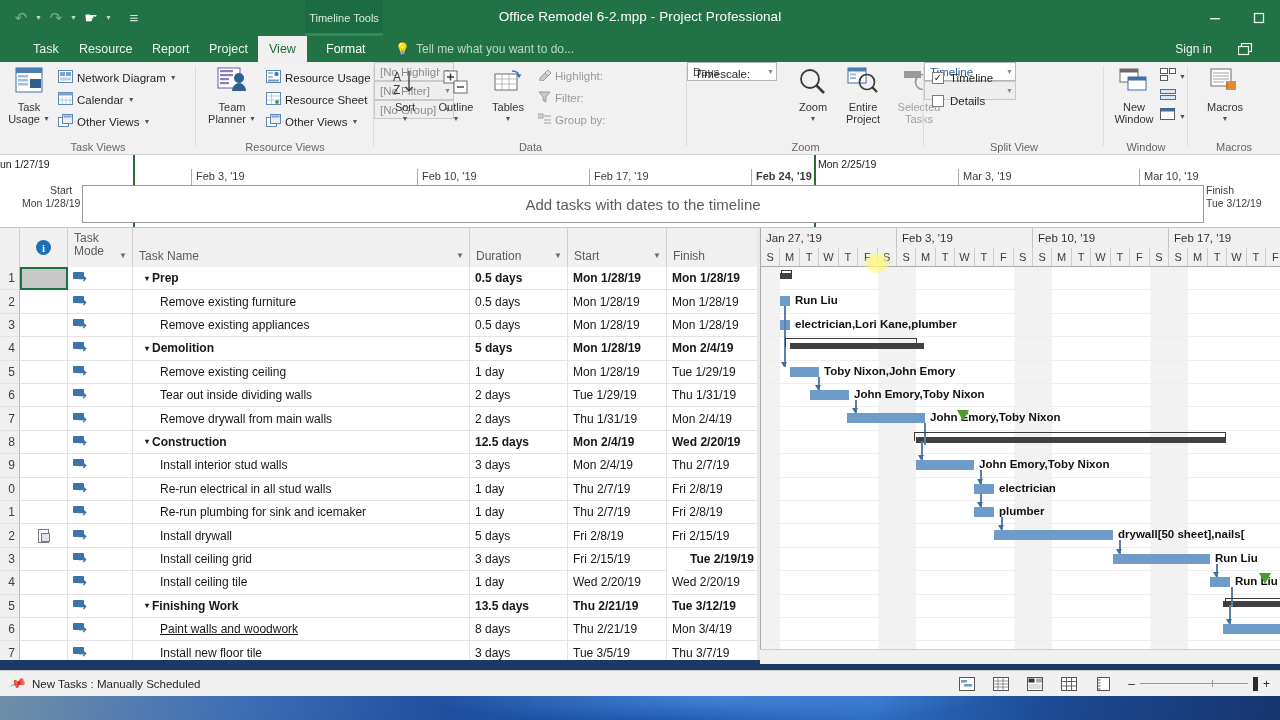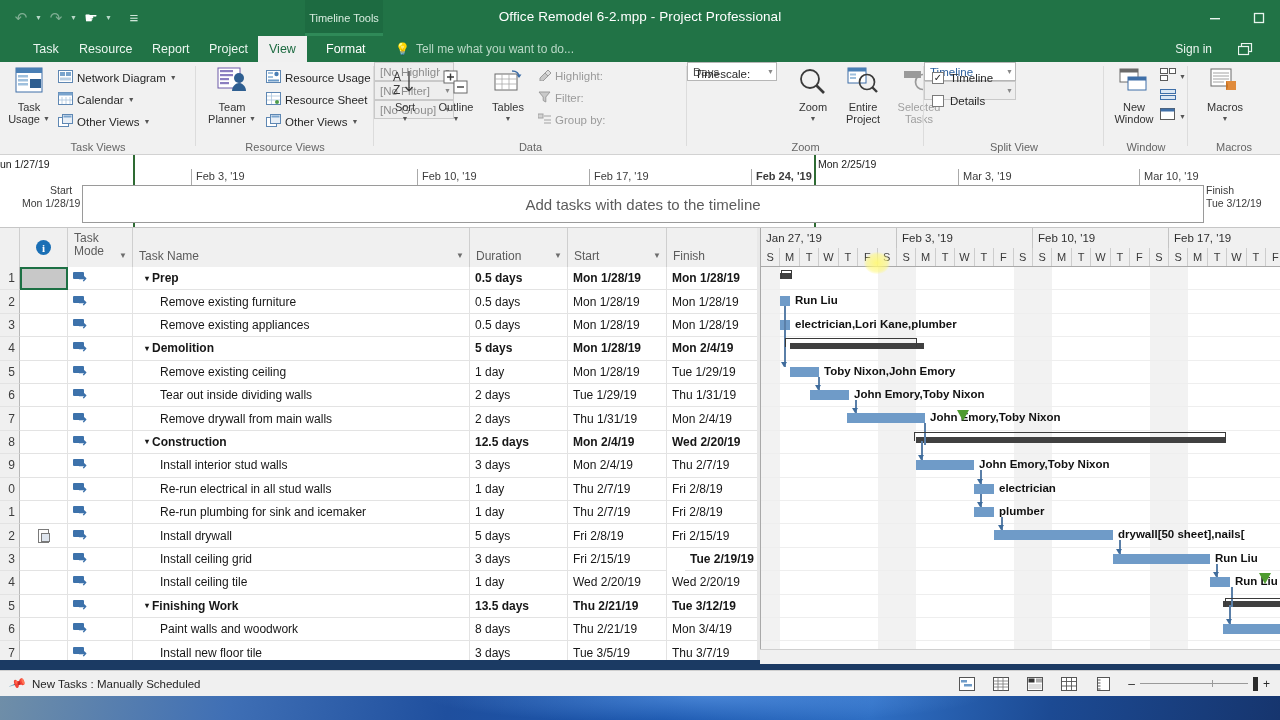--- a/index.html
+++ b/index.html
@@ -942,21 +942,21 @@
           <div class="cell bold" style="left: 470px; width: 98px;">13.5 days</div>
           <div class="cell bold" style="left: 568px; width: 99px;">Thu 2/21/19</div>
           <div class="cell bold" style="left: 667px; width: 93px;">Tue 3/12/19</div>
         </div>
         <div class="trow" style="top: 390px;">
           <div class="cell rownum" style="left: 0px; width: 20px;">6</div>
           <div class="cell " style="left: 20px; width: 48px; justify-content: center;"></div>
           <div class="cell " style="left: 68px; width: 65px; justify-content: flex-start;">
             <span class="tmode"></span>
           </div>
-          <div class="cell indent" style="left: 133px; width: 337px;">
+          <div class="cell indent" style="left: 133px; width: 337px; text-decoration: underline;">
             <span>Paint walls and woodwork</span>
           </div>
           <div class="cell " style="left: 470px; width: 98px;">8 days</div>
           <div class="cell " style="left: 568px; width: 99px;">Thu 2/21/19</div>
           <div class="cell " style="left: 667px; width: 93px;">Mon 3/4/19</div>
         </div>
         <div class="trow" style="top: 413.4px;">
           <div class="cell rownum" style="left: 0px; width: 20px;">7</div>
           <div class="cell " style="left: 20px; width: 48px; justify-content: center;"></div>
           <div class="cell " style="left: 68px; width: 65px; justify-content: flex-start;">

